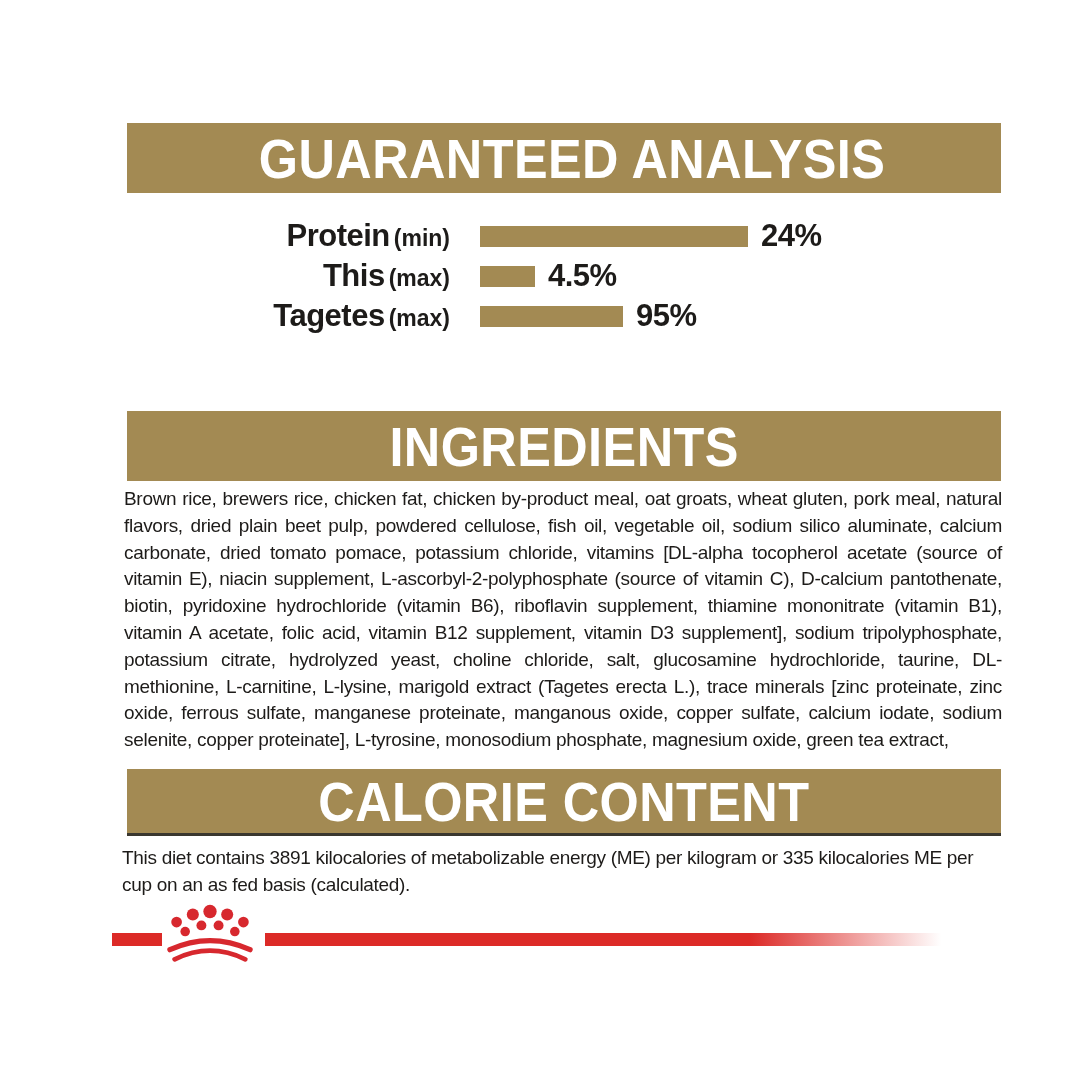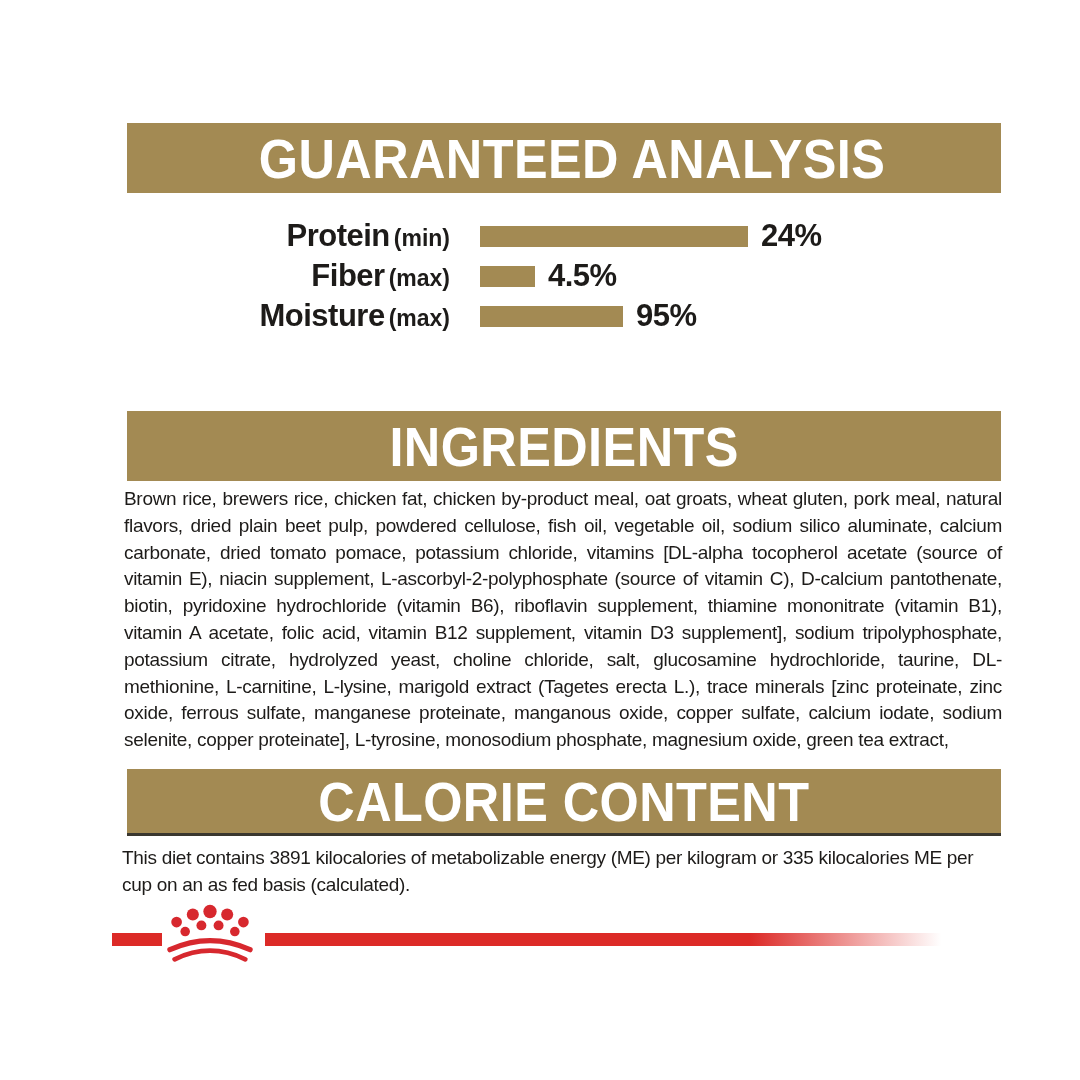--- a/index.html
+++ b/index.html
@@ -142,26 +142,26 @@
     <span class="bar-title">GUARANTEED ANALYSIS</span>
   </div>
 
   <div id="ga-chart">
       <div class="ga-row">
         <div class="ga-label"><span class="ga-name">Protein</span><span class="ga-qual">(min)</span></div>
         <div class="ga-fill" style="width:268px"></div>
         <div class="ga-value">24%</div>
       </div>
       <div class="ga-row">
-        <div class="ga-label"><span class="ga-name">Fiber</span><span class="ga-qual">(max)</span></div>
+        <div class="ga-label"><span class="ga-name">This</span><span class="ga-qual">(max)</span></div>
         <div class="ga-fill" style="width:55px"></div>
         <div class="ga-value">4.5%</div>
       </div>
       <div class="ga-row">
-        <div class="ga-label"><span class="ga-name">Moisture</span><span class="ga-qual">(max)</span></div>
+        <div class="ga-label"><span class="ga-name">Tagetes</span><span class="ga-qual">(max)</span></div>
         <div class="ga-fill" style="width:143px"></div>
         <div class="ga-value">95%</div>
       </div>
     </div>
 
   <div class="bar" id="ingredients-header">
     <span class="bar-title">INGREDIENTS</span>
   </div>
 
   <p class="body-text" id="ingredients-text">Brown rice, brewers rice, chicken fat, chicken by-product meal, oat groats, wheat gluten, pork meal, natural flavors, dried plain beet pulp, powdered cellulose, fish oil, vegetable oil, sodium silico aluminate, calcium carbonate, dried tomato pomace, potassium chloride, vitamins [DL-alpha tocopherol acetate (source of vitamin E), niacin supplement, L-ascorbyl-2-polyphosphate (source of vitamin C), D-calcium pantothenate, biotin, pyridoxine hydrochloride (vitamin B6), riboflavin supplement, thiamine mononitrate (vitamin B1), vitamin A acetate, folic acid, vitamin B12 supplement, vitamin D3 supplement], sodium tripolyphosphate, potassium citrate, hydrolyzed yeast, choline chloride, salt, glucosamine hydrochloride, taurine, DL-methionine, L-carnitine, L-lysine, marigold extract (Tagetes erecta L.), trace minerals [zinc proteinate, zinc oxide, ferrous sulfate, manganese proteinate, manganous oxide, copper sulfate, calcium iodate, sodium selenite, copper proteinate], L-tyrosine, monosodium phosphate, magnesium oxide, green tea extract,</p>

